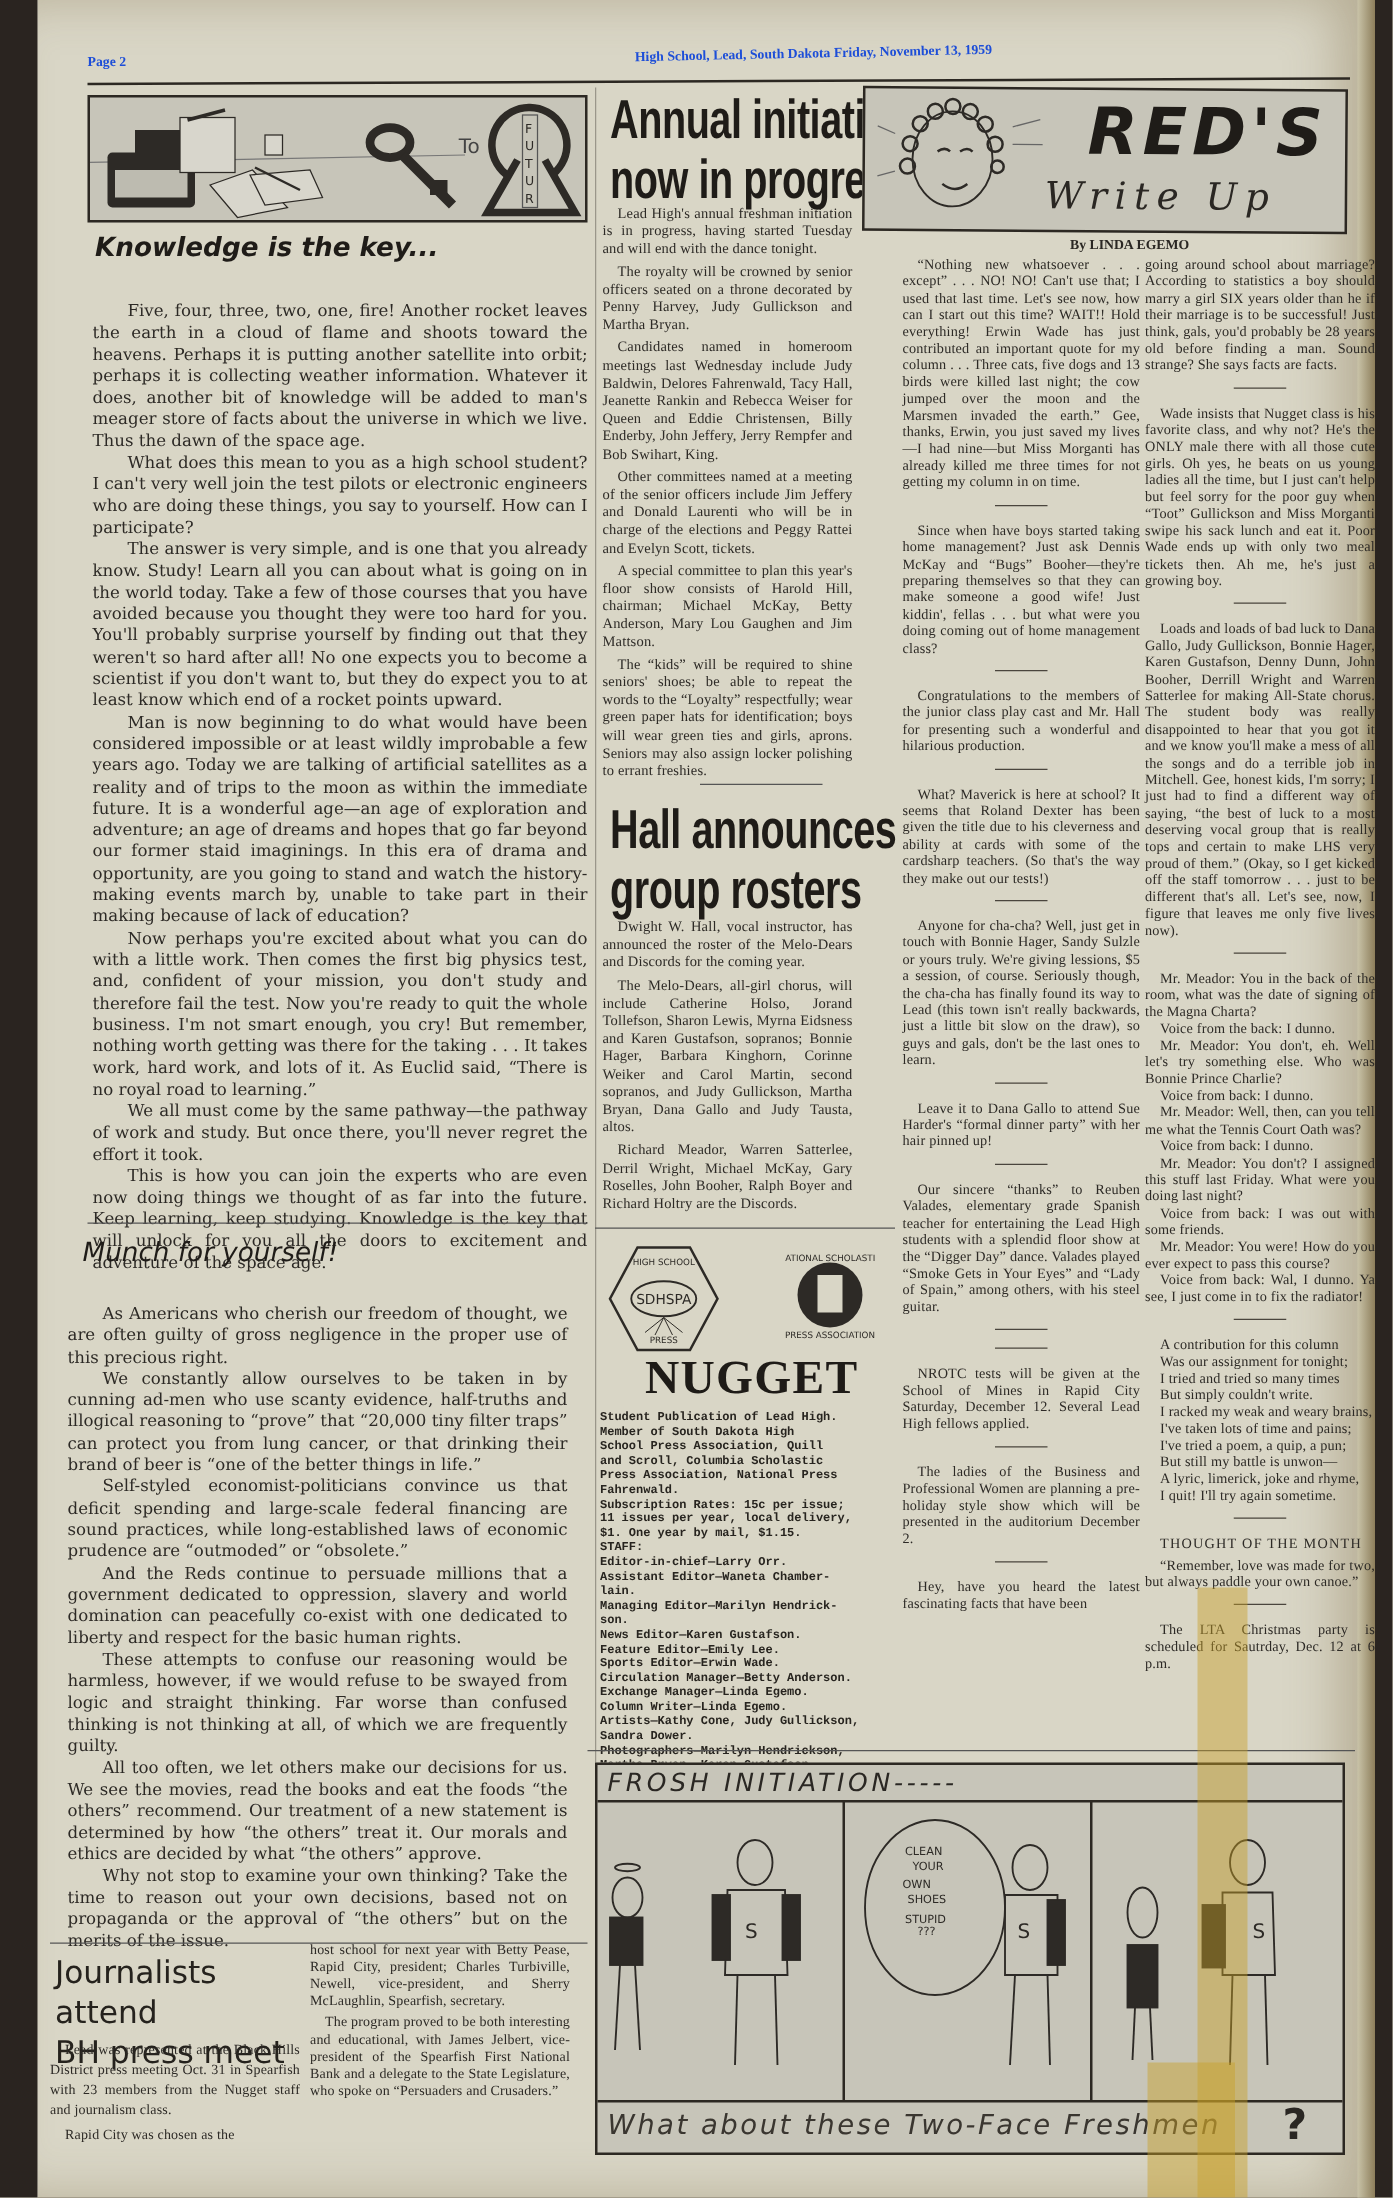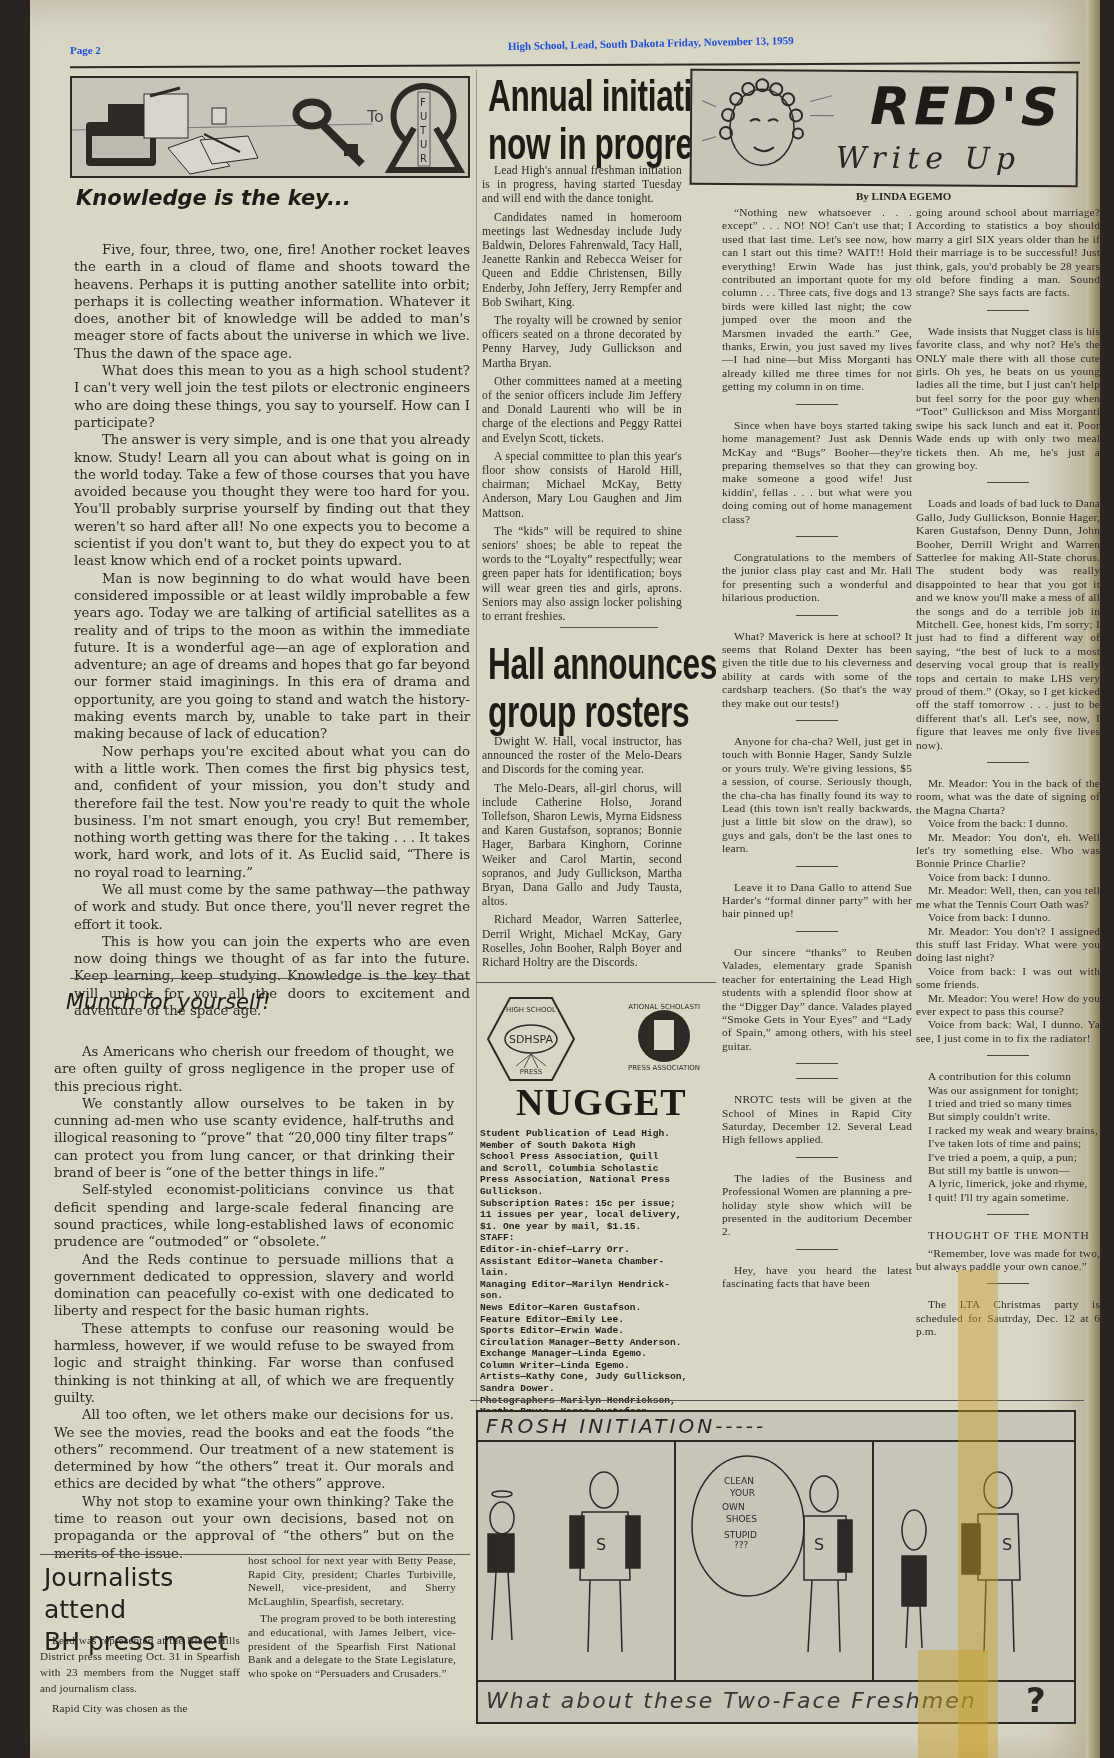--- a/index.html
+++ b/index.html
@@ -138,22 +138,22 @@
   </div>
 
   <div class="col" style="left:446px; top:70px; height:1340px; border-left:1px solid #9a968a;"></div>
 
   <div class="col hl-condensed" style="left:458px; top:72px; font-size:44px; line-height:48px;">
     <div>Annual initiation</div>
     <div>now in progress</div>
   </div>
   <div class="col small-text" style="left:452px; top:164px; width:200px;">
     <p>Lead High's annual freshman initiation is in progress, having started Tuesday and will end with the dance tonight.</p>
+    <p>The royalty will be crowned by senior officers seated on a throne decorated by Penny Harvey, Judy Gullickson and Martha Bryan.</p>
     <p>Candidates named in homeroom meetings last Wednesday include Judy Baldwin, Delores Fahrenwald, Tacy Hall, Jeanette Rankin and Rebecca Weiser for Queen and Eddie Christensen, Billy Enderby, John Jeffery, Jerry Rempfer and Bob Swihart, King.</p>
-    <p>The royalty will be crowned by senior officers seated on a throne decorated by Penny Harvey, Judy Gullickson and Martha Bryan.</p>
     <p>Other committees named at a meeting of the senior officers include Jim Jeffery and Donald Laurenti who will be in charge of the elections and Peggy Rattei and Evelyn Scott, tickets.</p>
     <p>A special committee to plan this year's floor show consists of Harold Hill, chairman; Michael McKay, Betty Anderson, Mary Lou Gaughen and Jim Mattson.</p>
     <p>The “kids” will be required to shine seniors' shoes; be able to repeat the words to the “Loyalty” respectfully; wear green paper hats for identification; boys will wear green ties and girls, aprons. Seniors may also assign locker polishing to errant freshies.</p>
   </div>
   <div class="col" style="left:530px; top:627px; width:98px; border-top:1.5px solid #555;"></div>
 
   <div class="col hl-condensed" style="left:458px; top:640px; font-size:44px; line-height:48px;">
     <div>Hall announces</div>
     <div>group rosters</div>
   </div>
@@ -187,21 +187,21 @@
       <text x="36" y="70" text-anchor="middle" font-family="DejaVu Sans" font-size="7" fill="#2d2a26">PRESS ASSOCIATION</text>
     </svg>
   </div>
   <div class="col nugget" style="left:486px; top:1080px;">NUGGET</div>
   <div class="col masthead-text" style="left:450px; top:1128px; width:236px; font-size:9.6px;">
     <div>Student Publication of Lead High.</div>
     <div>Member of South Dakota High</div>
     <div>  School Press Association, Quill</div>
     <div>  and Scroll, Columbia Scholastic</div>
     <div>  Press Association, National Press</div>
-    <div>  Gullickson.</div>
+    <div>  Fahrenwald.</div>
     <div>Subscription Rates: 15c per issue;</div>
     <div>  11 issues per year, local delivery,</div>
     <div>  $1. One year by mail, $1.15.</div>
     <div>STAFF:</div>
     <div>Editor-in-chief—Larry Orr.</div>
     <div>Assistant Editor—Waneta Chamber-</div>
     <div>    lain.</div>
     <div>Managing Editor—Marilyn Hendrick-</div>
     <div>    son.</div>
     <div>News Editor—Karen Gustafson.</div>

